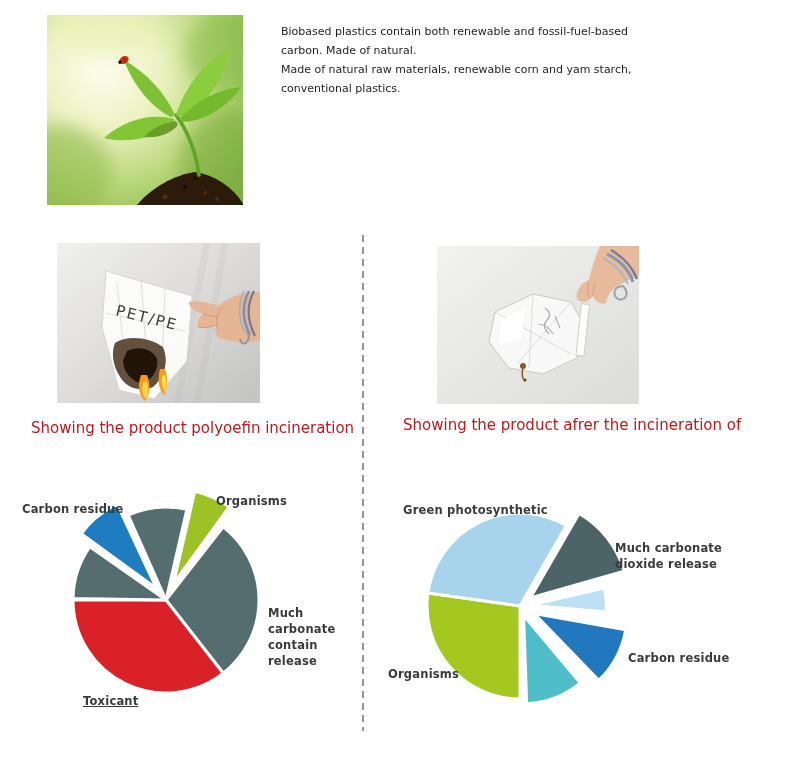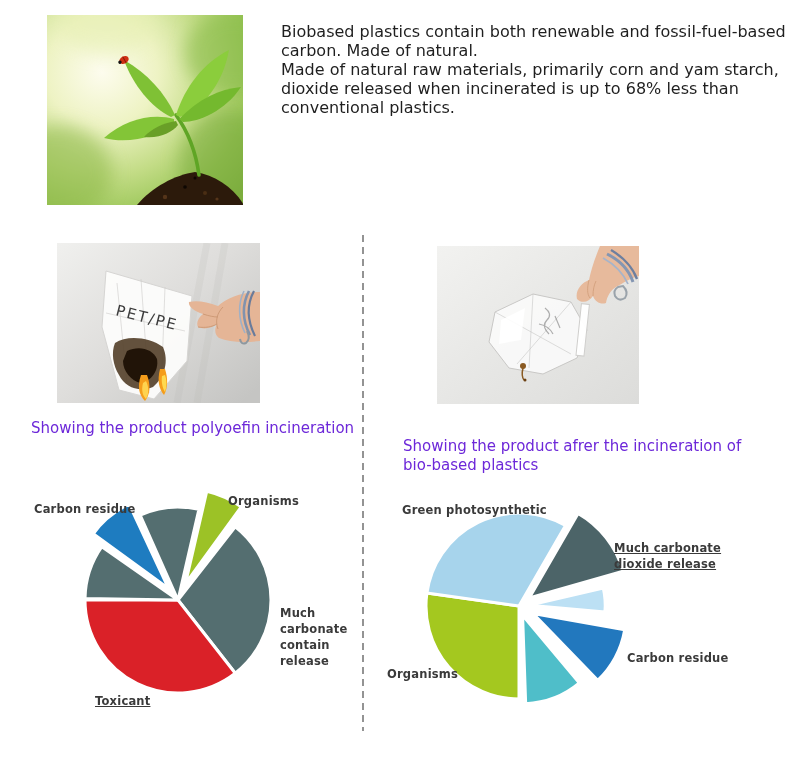--- a/index.html
+++ b/index.html
@@ -1,51 +1,51 @@
 <!DOCTYPE html>
 <html><head>
 <meta charset="utf-8">
 <style>
   html,body{margin:0;padding:0;background:#fff;}
   .page{position:relative;width:790px;height:768px;background:#ffffff;overflow:hidden;
         font-family:"DejaVu Sans","Liberation Sans",sans-serif;}
   .abs{position:absolute;}
 
   
-  .intro{left:281px;top:22px;width:486px;font-size:16px;line-height:19px;color:#1f1f1f;}
+  .intro{left:281px;top:22px;width:486px;font-size:11px;line-height:19px;color:#1f1f1f;}
   .intro div{white-space:nowrap;}
 
   
   .plant{left:47px;top:15px;width:196px;height:190px;}
   .photoL{left:57px;top:243px;width:203px;height:160px;}
   .photoR{left:437px;top:246px;width:202px;height:158px;}
   .plant svg,.photoL svg,.photoR svg{display:block;}
 
   
   .divider{left:362px;top:235px;width:2px;height:496px;
     background:repeating-linear-gradient(180deg,#939393 0 7px,transparent 7px 12px);}
 
   
-  .caption{font-size:15px;line-height:19px;color:#6d28d9;}
+  .caption{font-size:15px;line-height:19px;color:#b91c1c;}
   .captionL{left:31px;top:419px;white-space:nowrap;}
-  .captionR{left:403px;top:437px;width:345px;}
-
-  
-  .chart{overflow:visible;margin-left:12px;}
+  .captionR{left:403px;top:416px;width:345px;}
+
+  
+  .chart{overflow:visible;}
   .chartL{left:0;top:470px;width:375px;height:298px;}
-  .chartR{left:362px;top:470px;width:415px;height:298px;}
+  .chartR{left:375px;top:470px;width:415px;height:298px;}
   .chart svg{position:absolute;left:0;top:0;}
   .pie-label{position:absolute;font-size:11.5px;font-weight:600;letter-spacing:.2px;
              color:#3a3a3a;line-height:16px;}
   .lblL-carbon{left:22px;top:31px;white-space:nowrap;}
   .lblL-organisms{left:216px;top:23px;white-space:nowrap;}
   .lblL-much{left:268px;top:135px;width:96px;}
   .lblL-toxicant{left:83px;top:223px;white-space:nowrap;text-decoration:underline;}
   .lblR-green{left:28px;top:32px;white-space:nowrap;}
-  .lblR-much{left:240px;top:70px;width:118px;text-decoration:underline;}
+  .lblR-much{left:240px;top:70px;width:118px;}
   .lblR-carbon{left:253px;top:180px;white-space:nowrap;}
   .lblR-organisms{left:13px;top:196px;white-space:nowrap;}
 </style>
 </head>
 <body>
 
 <div class="page">
 
   <div class="abs plant">
     <svg width="196" height="190" viewBox="0 0 196 190">
@@ -86,22 +86,21 @@
         <ellipse rx="5" ry="3.6" fill="#ce2f12"></ellipse>
         <circle cx="-4.6" cy="0" r="1.7" fill="#141414"></circle>
         <line x1="0.5" y1="-3.4" x2="0.5" y2="3.4" stroke="#7a1507" stroke-width="0.8"></line>
       </g>
     </svg>
   </div>
 
   <div class="abs intro">
     <div>Biobased plastics contain both renewable and fossil-fuel-based</div>
     <div>carbon. Made of natural.</div>
-    <div>Made of natural raw materials, primarily corn and yam starch,</div>
-    <div>dioxide released when incinerated is up to 68% less than</div>
+    <div>Made of natural raw materials, renewable corn and yam starch,</div>
     <div>conventional plastics.</div>
   </div>
 
   <div class="abs divider"></div>
 
   <div class="abs photoL">
     <svg width="203" height="160" viewBox="0 0 203 160">
       <defs>
         <linearGradient id="wl" x1="0" y1="0" x2="1" y2="0.9">
           <stop offset="0" stop-color="#f0f0ee"></stop>
@@ -159,21 +158,20 @@
         <path d="M 174 4 C 186 11 196 22 200 33" stroke="#6d7f9f" stroke-width="2.4" fill="none"></path>
         <path d="M 166 12 C 177 18 186 27 191 38" stroke="#a6b4ca" stroke-width="1.8" fill="none"></path>
         <path d="M 186 40 q 6 6 2 12 q -6 4 -10 -2 q -2 -6 3 -9 Z" fill="none" stroke="#9aa3ab" stroke-width="2"></path>
       </g>
     </svg>
   </div>
 
   <div class="abs caption captionL">Showing the product polyoefin incineration</div>
   <div class="abs caption captionR">
     <span>Showing the product afrer the incineration of</span><br>
-    <span>bio-based plastics</span>
   </div>
 
   <div class="abs chart chartL">
     <svg width="375" height="298" viewBox="0 0 375 298">
         <path d="M 173.4644783678123 113.62069712422222 L 194.80333538287132 21.191952778694798 A 94.86 94.86 0 0 1 229.2217874002763 36.877345037814706 Z" fill="#9cc226" stroke="#ffffff" stroke-width="3" stroke-linejoin="round"></path>
         <path d="M 166 130 L 223.2565172052862 56.71499991457485 A 93 93 0 0 1 223.25651720528623 203.28500008542514 Z" fill="#546e70" stroke="#ffffff" stroke-width="3" stroke-linejoin="round"></path>
         <path d="M 166 130 L 223.25651720528623 203.28500008542514 A 93 93 0 0 1 73 130.00000000000003 Z" fill="#da2128" stroke="#ffffff" stroke-width="3" stroke-linejoin="round"></path>
         <path d="M 166 130 L 73.01416435045562 128.37692620133268 A 93 93 0 0 1 89.81885988112376 76.65739141935272 Z" fill="#546e70" stroke="#ffffff" stroke-width="3" stroke-linejoin="round"></path>
         <path d="M 156.45882669583355 118.42563124918419 L 81.22024621896342 63.76160278598421 A 93 93 0 0 1 117.15532835394845 34.139007054775774 Z" fill="#1e7cc0" stroke="#ffffff" stroke-width="3" stroke-linejoin="round"></path>
         <path d="M 166 130 L 128.17349219395058 45.04027243923811 A 93 93 0 0 1 186.92044805397944 39.38358397497312 Z" fill="#546e70" stroke="#ffffff" stroke-width="3" stroke-linejoin="round"></path>

